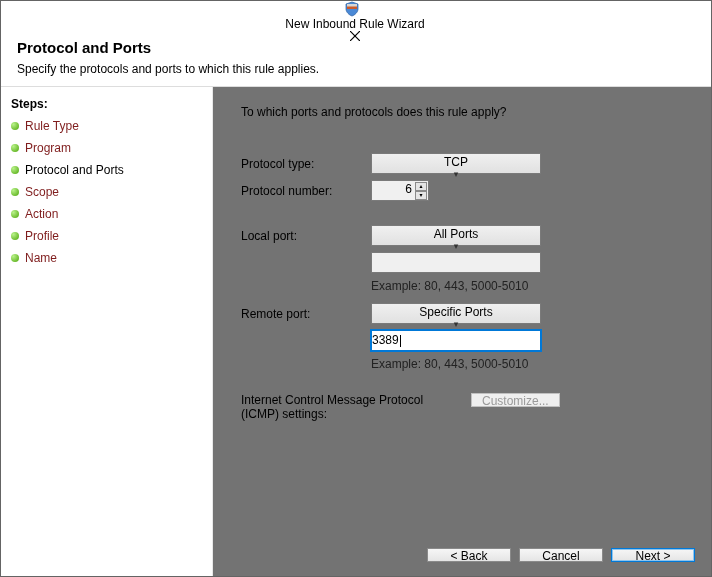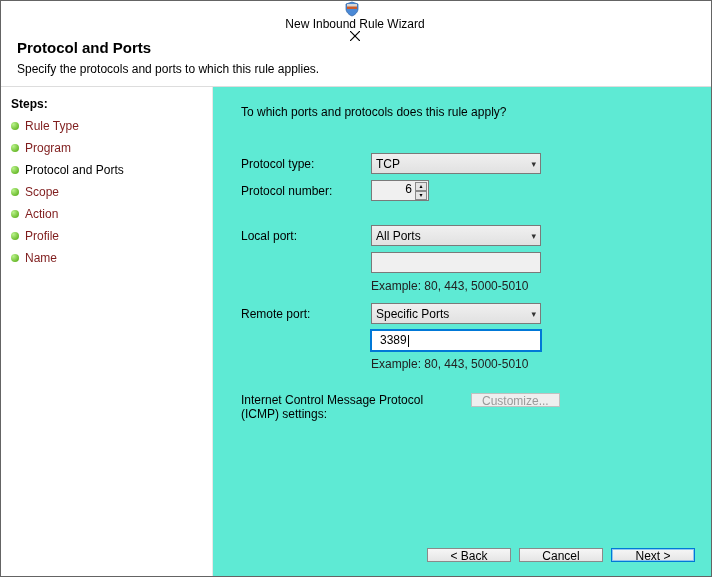--- a/index.html
+++ b/index.html
@@ -71,48 +71,48 @@
   }
   .step-item.current {
     color:#000;
     background:#fff;
   }
   .orb { width:8px; height:8px; border-radius:50%; background: radial-gradient(circle at 30% 30%, #b9f28a, #4da60a); flex:0 0 auto; }
   .step-item.current .orb,
   .step-item.done .orb { background: radial-gradient(circle at 30% 30%, #b9f28a, #4da60a); }
   .content {
     flex:1;
-    background:#5eead4;
+    background:#737373;
     padding: 18px 20px 10px 28px;
     position:relative;
     overflow:auto;
   }
   .prompt { margin-bottom: 34px; }
   .form-row {
     display:flex;
     align-items:center;
     margin-bottom:6px;
   }
   .form-row .lbl { width:130px; }
   .select, .textin, .numbox {
     font: inherit;
     height:21px;
     border:1px solid #7a7a7a;
     background:#e1e1e1;
     padding: 1px 4px;
   }
-  .select { width:170px; display:flex; align-items:center; justify-content:space-between; padding-right:4px; background:linear-gradient(#f0f0f0,#e1e1e1); }
+  .select { width:170px; display:flex; align-items:center; justify-content:space-between; padding-right:4px; background:linear-gradient(#f0f0f0,#e1e1e1);flex-direction:column; }
   .select .arrow { font-size:9px; color:#333; }
   .numbox {
     width:58px; background:#f0f0f0; text-align:right; padding-right:16px; position:relative;
   }
   .numbox .spin { position:absolute; right:1px; top:1px; bottom:1px; width:12px; display:flex; flex-direction:column; }
   .numbox .spin div { flex:1; border:1px solid #8a8a8a; background:#e5e5e5; font-size:6px; line-height:7px; text-align:center; }
   .textin {
-    width:170px; background:#fff; padding:2px 8px;
+    width:170px; background:#fff; padding:2px 0;
   }
   .textin.disabled { background:#f0f0f0; color:#888; }
   .textin.focus { border:1px solid #0078d7; outline:1px solid #0078d7; background:#fff; }
   .example { font-size:12px; color:#222; margin-left:130px; margin-top:2px; }
   .section-gap { height:18px; }
   .icmp-row { display:flex; align-items:flex-start; gap:20px; margin-top:22px; }
   .icmp-row .lbl2 { width:210px; }
   .btn {
     height:14px;
     min-width:84px;

